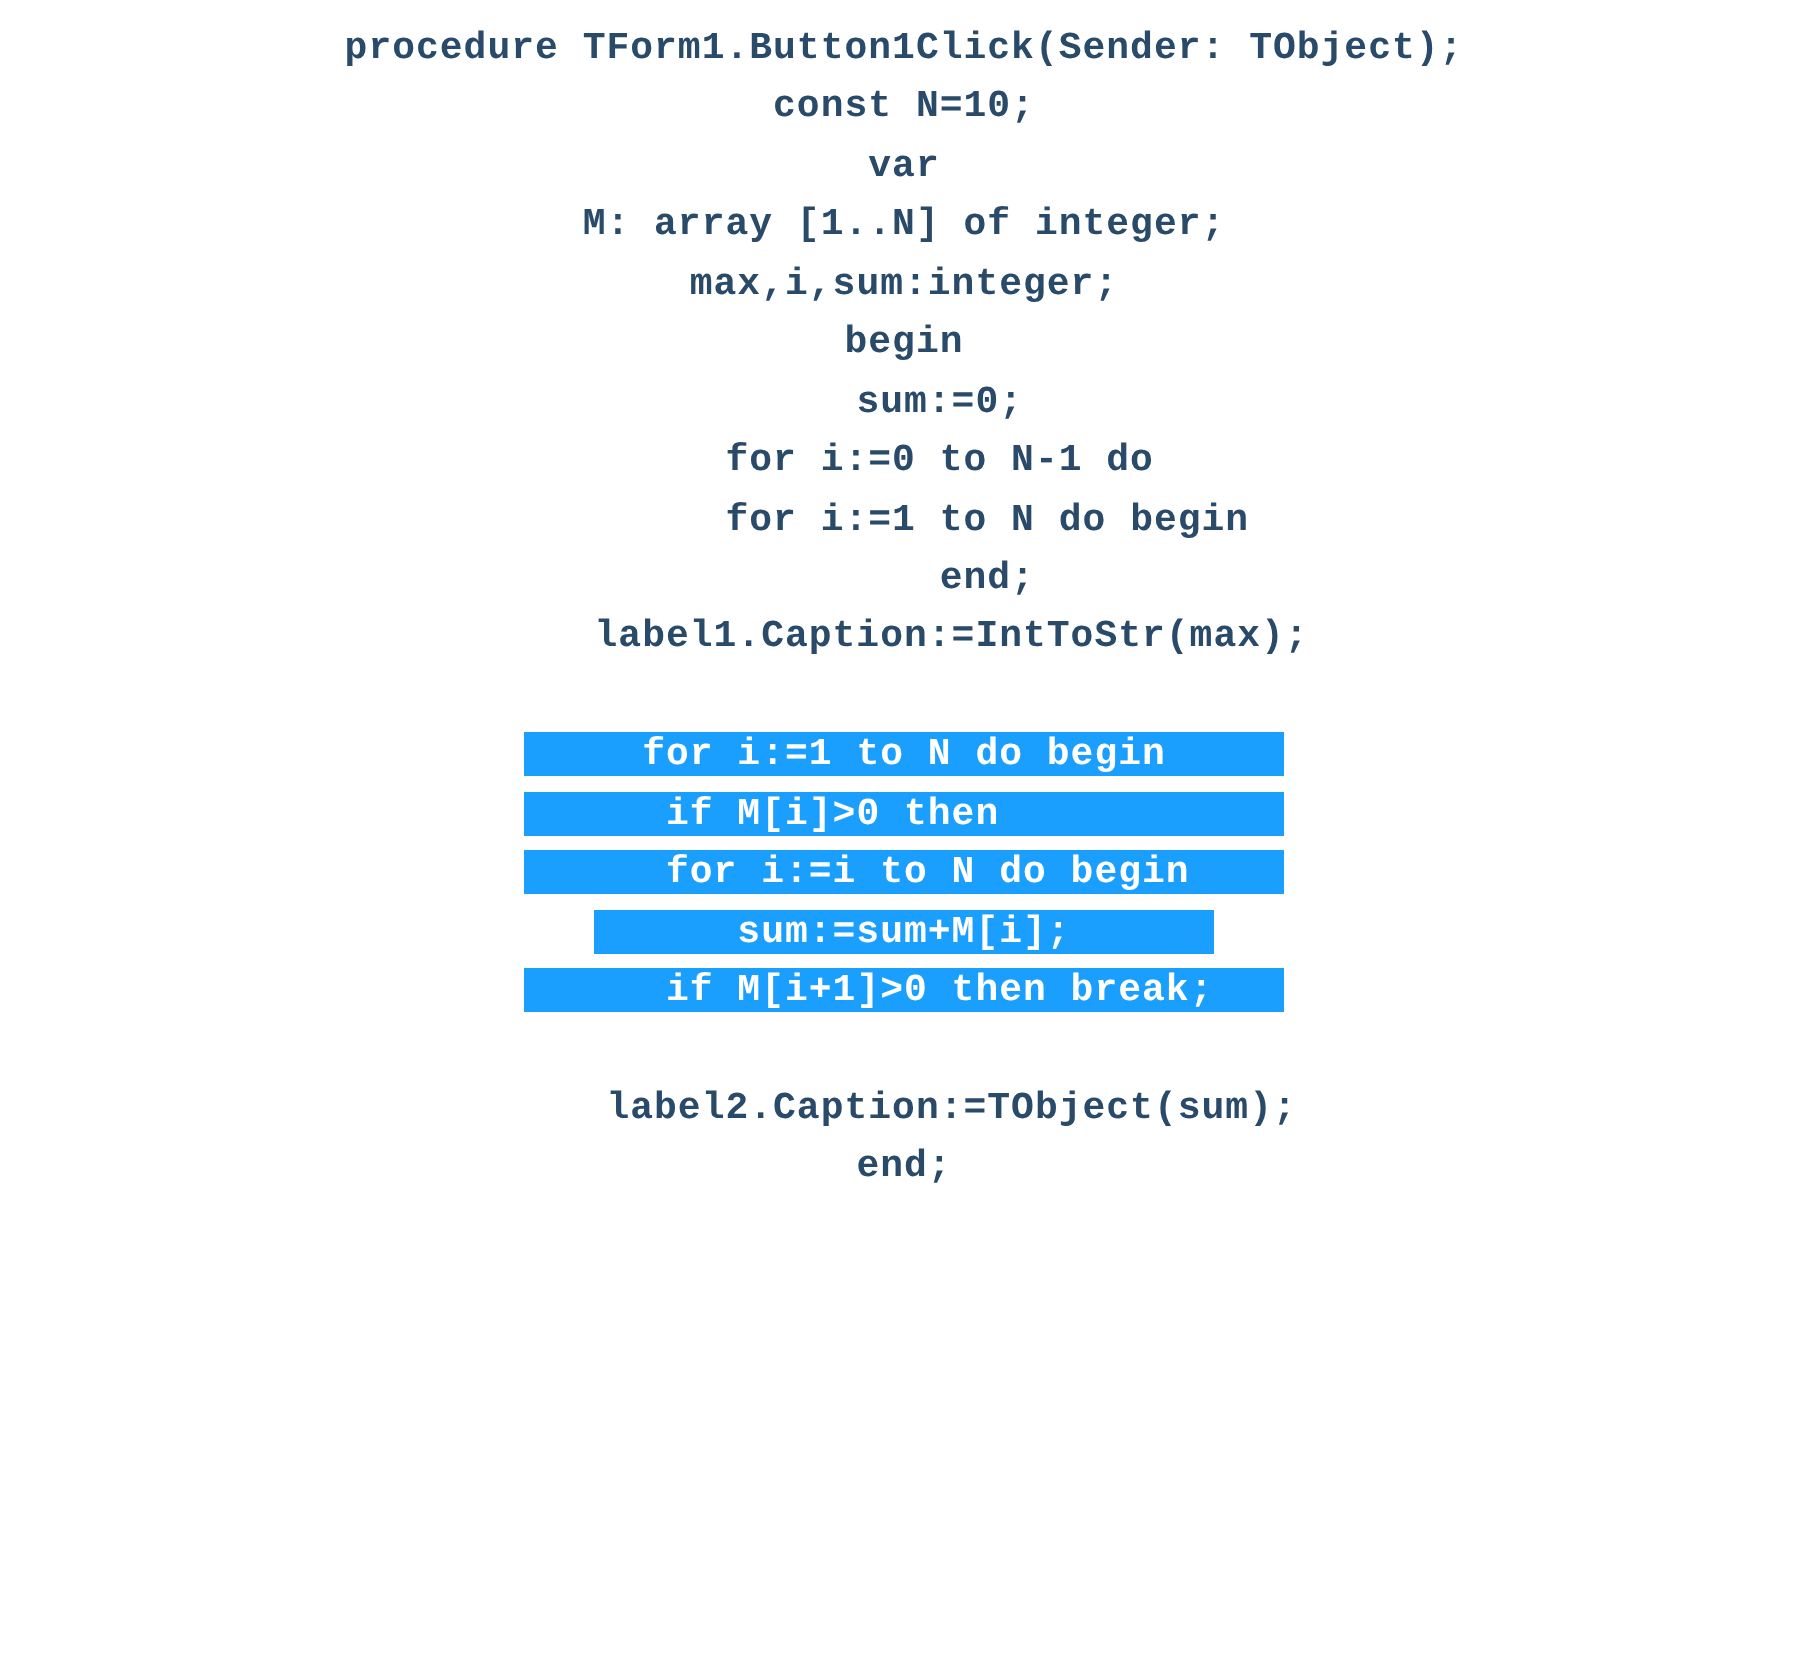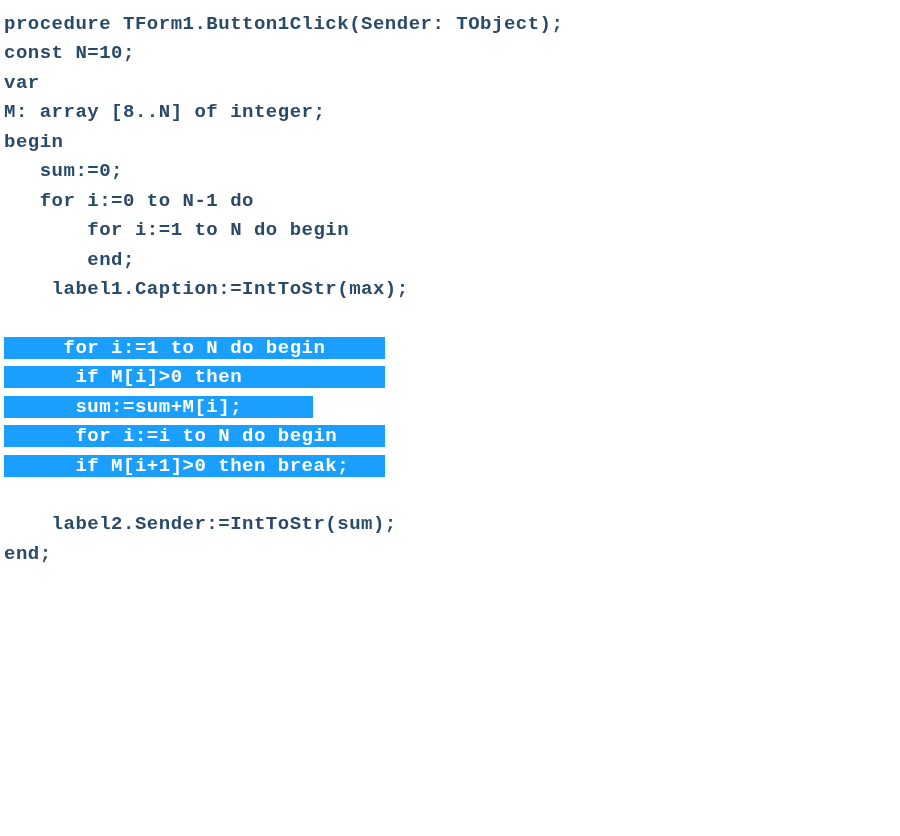--- a/index.html
+++ b/index.html
@@ -1,15 +1,15 @@
 <!DOCTYPE html>
 <html><head>
   <meta charset="utf-8">
   <style>
-    * { margin: 0; padding: 0; box-sizing: border-box; }
+    * { margin: 0; padding: 0; box-sizing: border-box; text-align: center; }
     body {
       background: #ffffff;
       font-family: "Courier New", Courier, monospace;
       font-size: 19px;
       line-height: 1.55;
       color: #2a4a6a;
       padding: 10px 0 10px 4px;
       width: 900px;
       font-weight: bold;
       letter-spacing: 0.5px;
@@ -24,31 +24,32 @@
     }
     .blank { height: 1.55em; }
   </style>
 </head>
 <body>
 
 <div>
   <div class="line">procedure TForm1.Button1Click(Sender: TObject);</div>
   <div class="line">const N=10;</div>
   <div class="line">var</div>
-  <div class="line">M: array [8..N] of integer;</div>
+  <div class="line">M: array [1..N] of integer;</div>
+  <div class="line">max,i,sum:integer;</div>
   <div class="line">begin</div>
   <div class="line">   sum:=0;</div>
   <div class="line">   for i:=0 to N-1 do</div>
   <div class="line">       for i:=1 to N do begin</div>
   <div class="line">       end;</div>
   <div class="line">    label1.Caption:=IntToStr(max);</div>
   <div class="blank"></div>
 
   <div class="line"><span class="sel">     for i:=1 to N do begin     </span></div>
   <div class="line"><span class="sel">      if M[i]&gt;0 then            </span></div>
+  <div class="line"><span class="sel">      for i:=i to N do begin    </span></div>
   <div class="line"><span class="sel">      sum:=sum+M[i];      </span></div>
-  <div class="line"><span class="sel">      for i:=i to N do begin    </span></div>
   <div class="line"><span class="sel">      if M[i+1]&gt;0 then break;   </span></div>
 
   <div class="blank"></div>
-  <div class="line">    label2.Sender:=IntToStr(sum);</div>
+  <div class="line">    label2.Caption:=TObject(sum);</div>
   <div class="line">end;</div>
 </div>
 
 </body></html>

